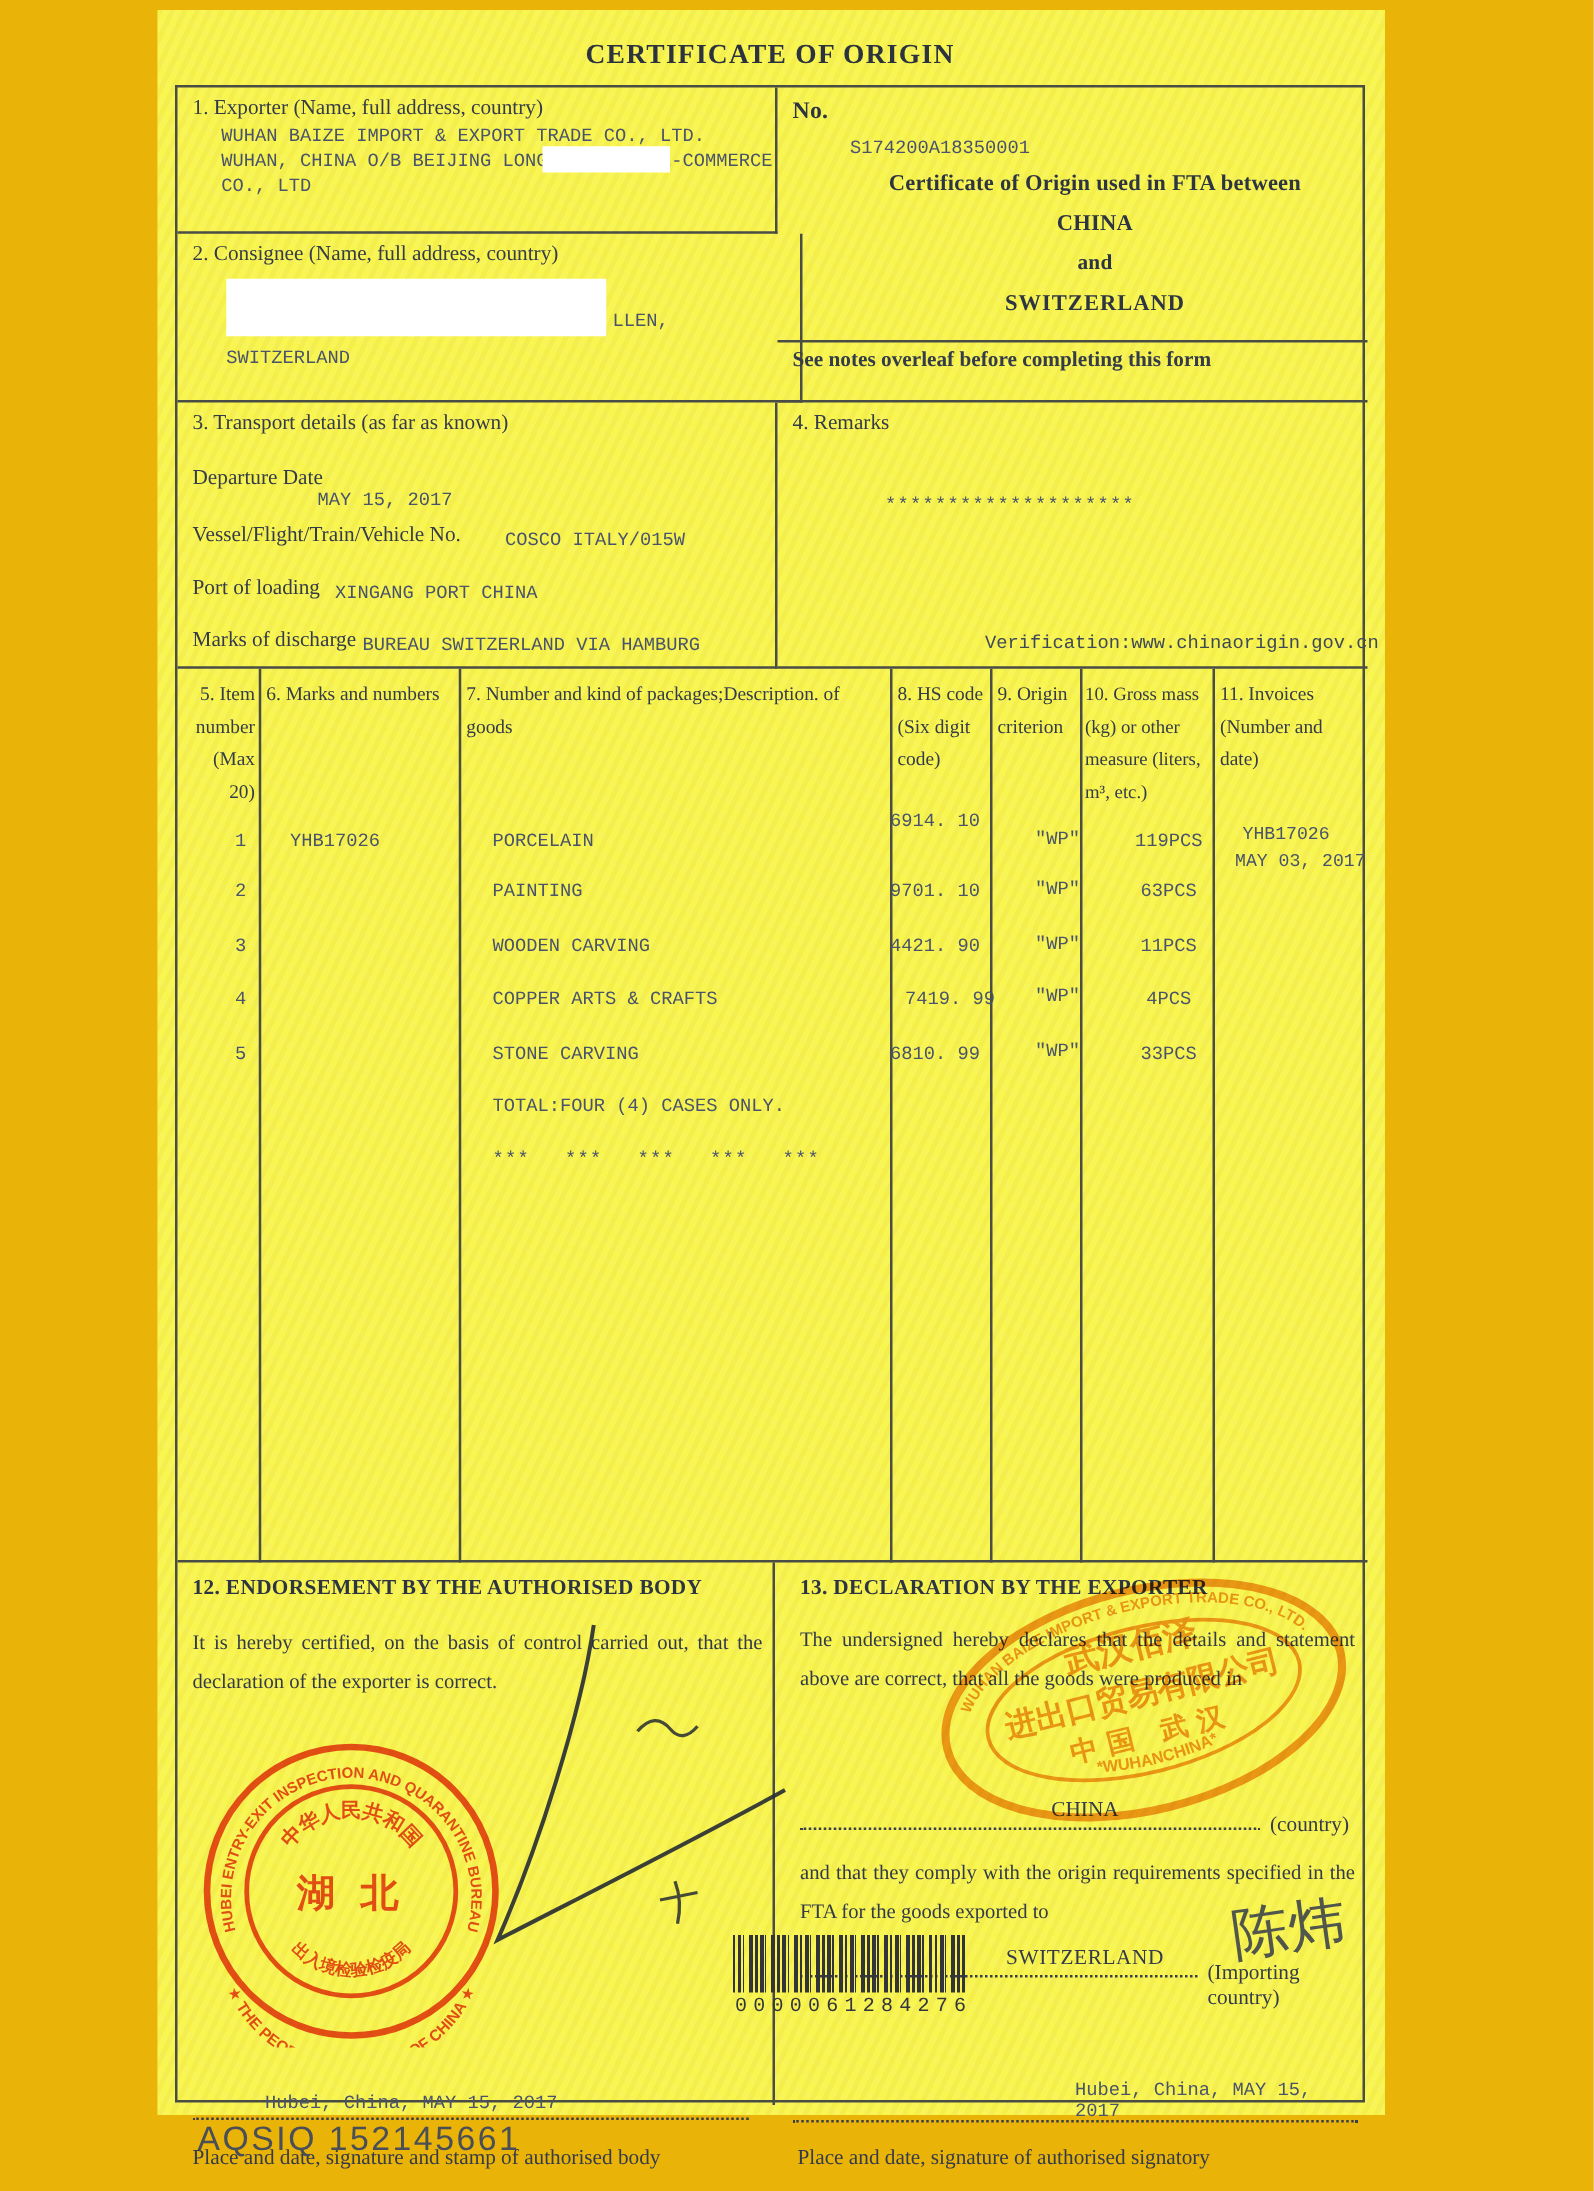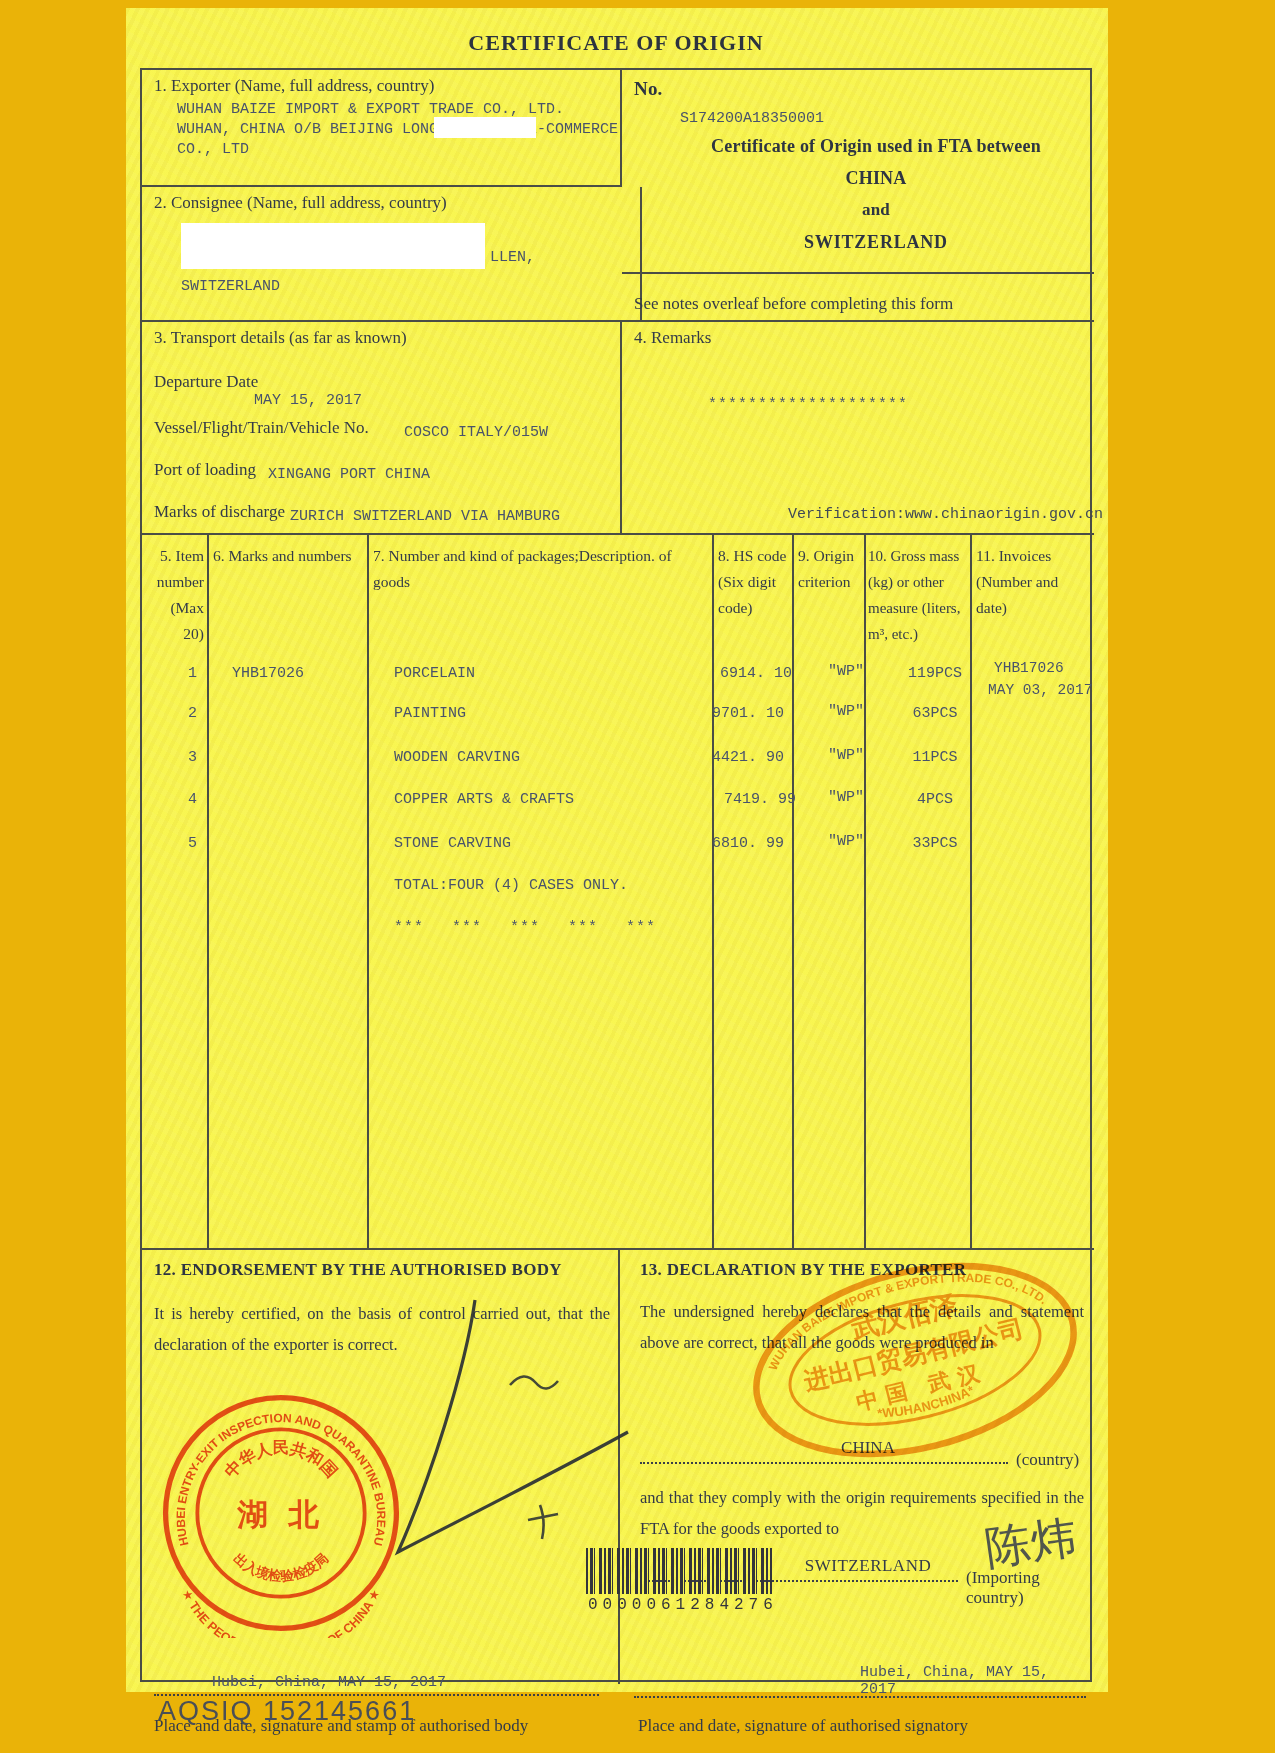--- a/index.html
+++ b/index.html
@@ -65,33 +65,33 @@
     <div class="sec bb" style="left:480px;top:0;width:472px;height:204px;">
       <div class="abs lblb" style="left:12px;top:8px;font-size:19px;">No.</div>
       <div class="abs mono" style="left:58px;top:40px;">S174200A18350001</div>
       <div class="abs lblb ctr" style="left:0;top:66px;width:100%;font-size:18px;">Certificate of Origin used in FTA between</div>
       <div class="abs lblb ctr" style="left:0;top:98px;width:100%;font-size:18px;">CHINA</div>
       <div class="abs lblb ctr" style="left:0;top:130px;width:100%;">and</div>
       <div class="abs lblb ctr" style="left:0;top:162px;width:100%;font-size:18px;letter-spacing:.8px;">SWITZERLAND</div>
     </div>
 
     <div class="sec bb" style="left:480px;top:204px;width:472px;height:48px;">
-      <div class="abs lbl" style="left:12px;top:20px;">See notes overleaf before completing this form</div>
+      <div class="abs lbl" style="left:12px;top:4px;font-weight:bold;">See notes overleaf before completing this form</div>
     </div>
 
     <div class="sec br bb" style="left:0;top:252px;width:480px;height:213px;">
       <div class="abs lbl" style="left:12px;top:6px;">3. Transport details (as far as known)</div>
       <div class="abs lbl" style="left:12px;top:50px;">Departure Date</div>
       <div class="abs mono" style="left:112px;top:70px;">MAY 15, 2017</div>
       <div class="abs lbl" style="left:12px;top:96px;">Vessel/Flight/Train/Vehicle No.</div>
       <div class="abs mono" style="left:262px;top:102px;">COSCO ITALY/015W</div>
       <div class="abs lbl" style="left:12px;top:138px;">Port of loading</div>
       <div class="abs mono" style="left:126px;top:144px;">XINGANG PORT CHINA</div>
       <div class="abs lbl" style="left:12px;top:180px;">Marks of discharge</div>
-      <div class="abs mono" style="left:148px;top:186px;">ZURICH SWITZERLAND VIA HAMBURG</div>
+      <div class="abs mono" style="left:148px;top:186px;">BUREAU SWITZERLAND VIA HAMBURG</div>
     </div>
 
     <div class="sec bb" style="left:480px;top:252px;width:472px;height:213px;">
       <div class="abs lbl" style="left:12px;top:6px;">4. Remarks</div>
       <div class="abs mono" style="left:86px;top:74px;letter-spacing:1px;">********************</div>
     </div>
 
     <div class="abs mono" style="left:646px;top:436px;z-index:5;color:#3f4856;">Verification:www.chinaorigin.gov.cn</div>
 
     <div class="sec bb" style="left:0;top:465px;width:952px;height:715px;">
@@ -107,21 +107,21 @@
       <div class="hdrcell" style="left:231px;top:8px;width:336px;">7. Number and kind of packages;Description. of goods</div>
       <div class="hdrcell" style="left:576px;top:8px;width:72px;">8. HS code (Six digit code)</div>
       <div class="hdrcell" style="left:656px;top:8px;width:64px;">9. Origin criterion</div>
       <div class="hdrcell" style="left:726px;top:8px;width:102px;font-size:15px;">10. Gross mass (kg) or other measure (liters, m³, etc.)</div>
       <div class="hdrcell" style="left:834px;top:8px;width:116px;">11. Invoices (Number and date)</div>
 
       <div>
         <div class="cell mono ctr" style="left:0;top:130px;width:65px;">1</div>
         <div class="cell mono" style="left:90px;top:130px;">YHB17026</div>
         <div class="cell mono" style="left:252px;top:130px;">PORCELAIN</div>
-        <div class="cell mono" style="left:570px;top:130px;width:80px;text-align:right;">6914. 10</div>
+        <div class="cell mono" style="left:570px;top:114px;width:80px;">6914. 10</div>
         <div class="cell mono ctr" style="left:650px;top:128px;width:72px;">″WP″</div>
         <div class="cell mono ctr" style="left:722px;top:130px;width:106px;">119PCS</div>
       </div>
 
       <div>
         <div class="cell mono ctr" style="left:0;top:170px;width:65px;">2</div>
         <div class="cell mono" style="left:252px;top:170px;">PAINTING</div>
         <div class="cell mono" style="left:570px;top:170px;width:66px;text-align:right;">9701. 10</div>
         <div class="cell mono ctr" style="left:650px;top:168px;width:72px;">″WP″</div>
         <div class="cell mono ctr" style="left:722px;top:170px;width:106px;">63PCS</div>

